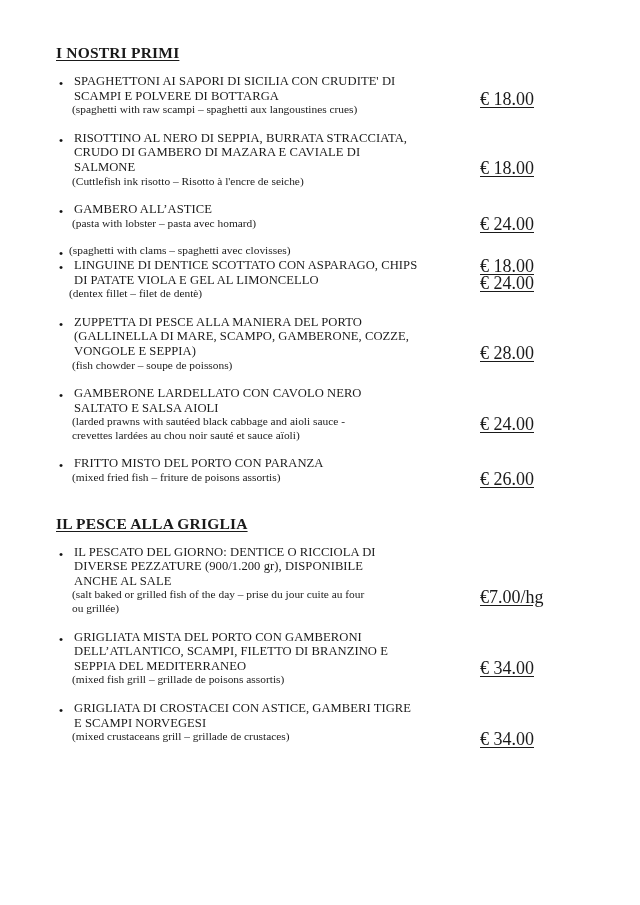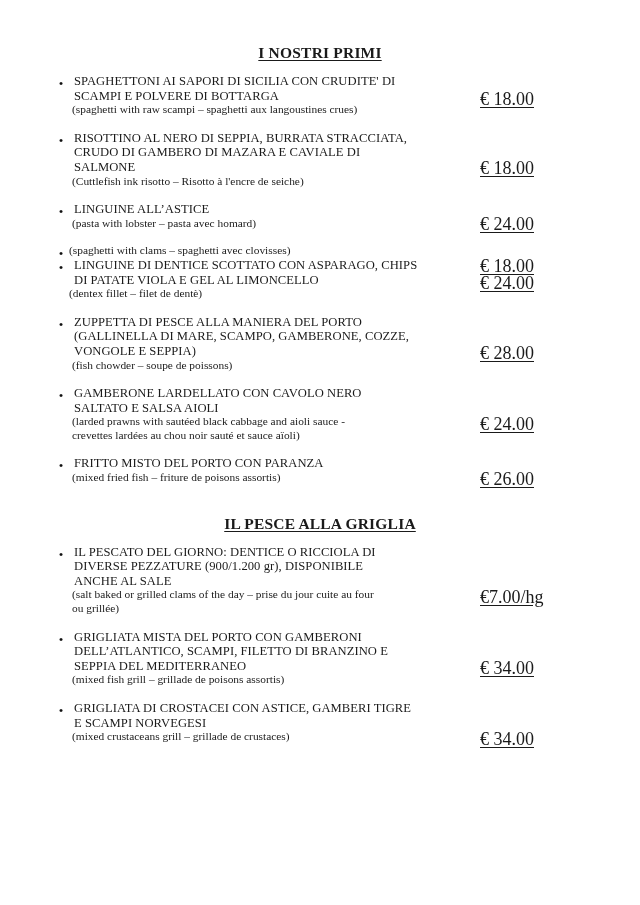--- a/index.html
+++ b/index.html
@@ -21,21 +21,21 @@
     height: 905px;
     box-sizing: border-box;
     padding: 44px 56px 0 56px;
     background: #ffffff;
     overflow: hidden;
   }
   .section {
     margin: 0;
   }
   .section-heading {
-    text-align: center;
+    text-align: left;
     font-weight: bold;
     font-size: 15.5px;
     letter-spacing: 0.2px;
     text-decoration: underline;
     text-underline-offset: 2px;
     margin: 0 0 12px 0;
     padding: 0;
   }
   .section + .section .section-heading {
     margin-top: 30px;
@@ -119,21 +119,21 @@
               <span class="item-name">RISOTTINO AL NERO DI SEPPIA, BURRATA STRACCIATA,
 CRUDO DI GAMBERO DI MAZARA E CAVIALE DI
 SALMONE</span>
               <span class="item-translation">(Cuttlefish ink risotto – Risotto à l'encre de seiche)</span>
               <span class="item-price" style="top: 30px;">€ 18.00</span>
             </div>
           </li>
           <li class="item">
             <span class="item-bullet">•</span>
             <div class="item-body">
-              <span class="item-name">LINGUINE ALL’ASTICE</span>
+              <span class="item-name">GAMBERO ALL’ASTICE</span>
               <span class="item-translation"> (pasta with lobster – pasta avec homard)</span>
               <span class="item-price" style="top: 15px;">€ 24.00</span>
             </div>
           </li>
           <li class="item">
             <span class="item-bullet">•</span>
             <div class="item-body">
               <span class="item-translation indent-less">(spaghetti with clams – spaghetti avec clovisses)</span>
               <span class="item-price" style="top: 15px;">€ 18.00</span>
             </div>
@@ -183,21 +183,21 @@
       </div>
       <div class="section">
         <div class="section-heading">IL PESCE ALLA GRIGLIA</div>
         <ul class="items">
           <li class="item">
             <span class="item-bullet">•</span>
             <div class="item-body">
               <span class="item-name">IL PESCATO DEL GIORNO: DENTICE O RICCIOLA DI
 DIVERSE PEZZATURE (900/1.200 gr), DISPONIBILE
 ANCHE AL SALE</span>
-              <span class="item-translation"> (salt baked or grilled clams of the day – prise du jour cuite au four
+              <span class="item-translation"> (salt baked or grilled fish of the day – prise du jour cuite au four
  ou grillée)</span>
               <span class="item-price" style="top: 45px;">€7.00/hg</span>
             </div>
           </li>
           <li class="item">
             <span class="item-bullet">•</span>
             <div class="item-body">
               <span class="item-name">GRIGLIATA MISTA DEL PORTO CON GAMBERONI
 DELL’ATLANTICO, SCAMPI, FILETTO DI BRANZINO E
 SEPPIA DEL MEDITERRANEO</span>

